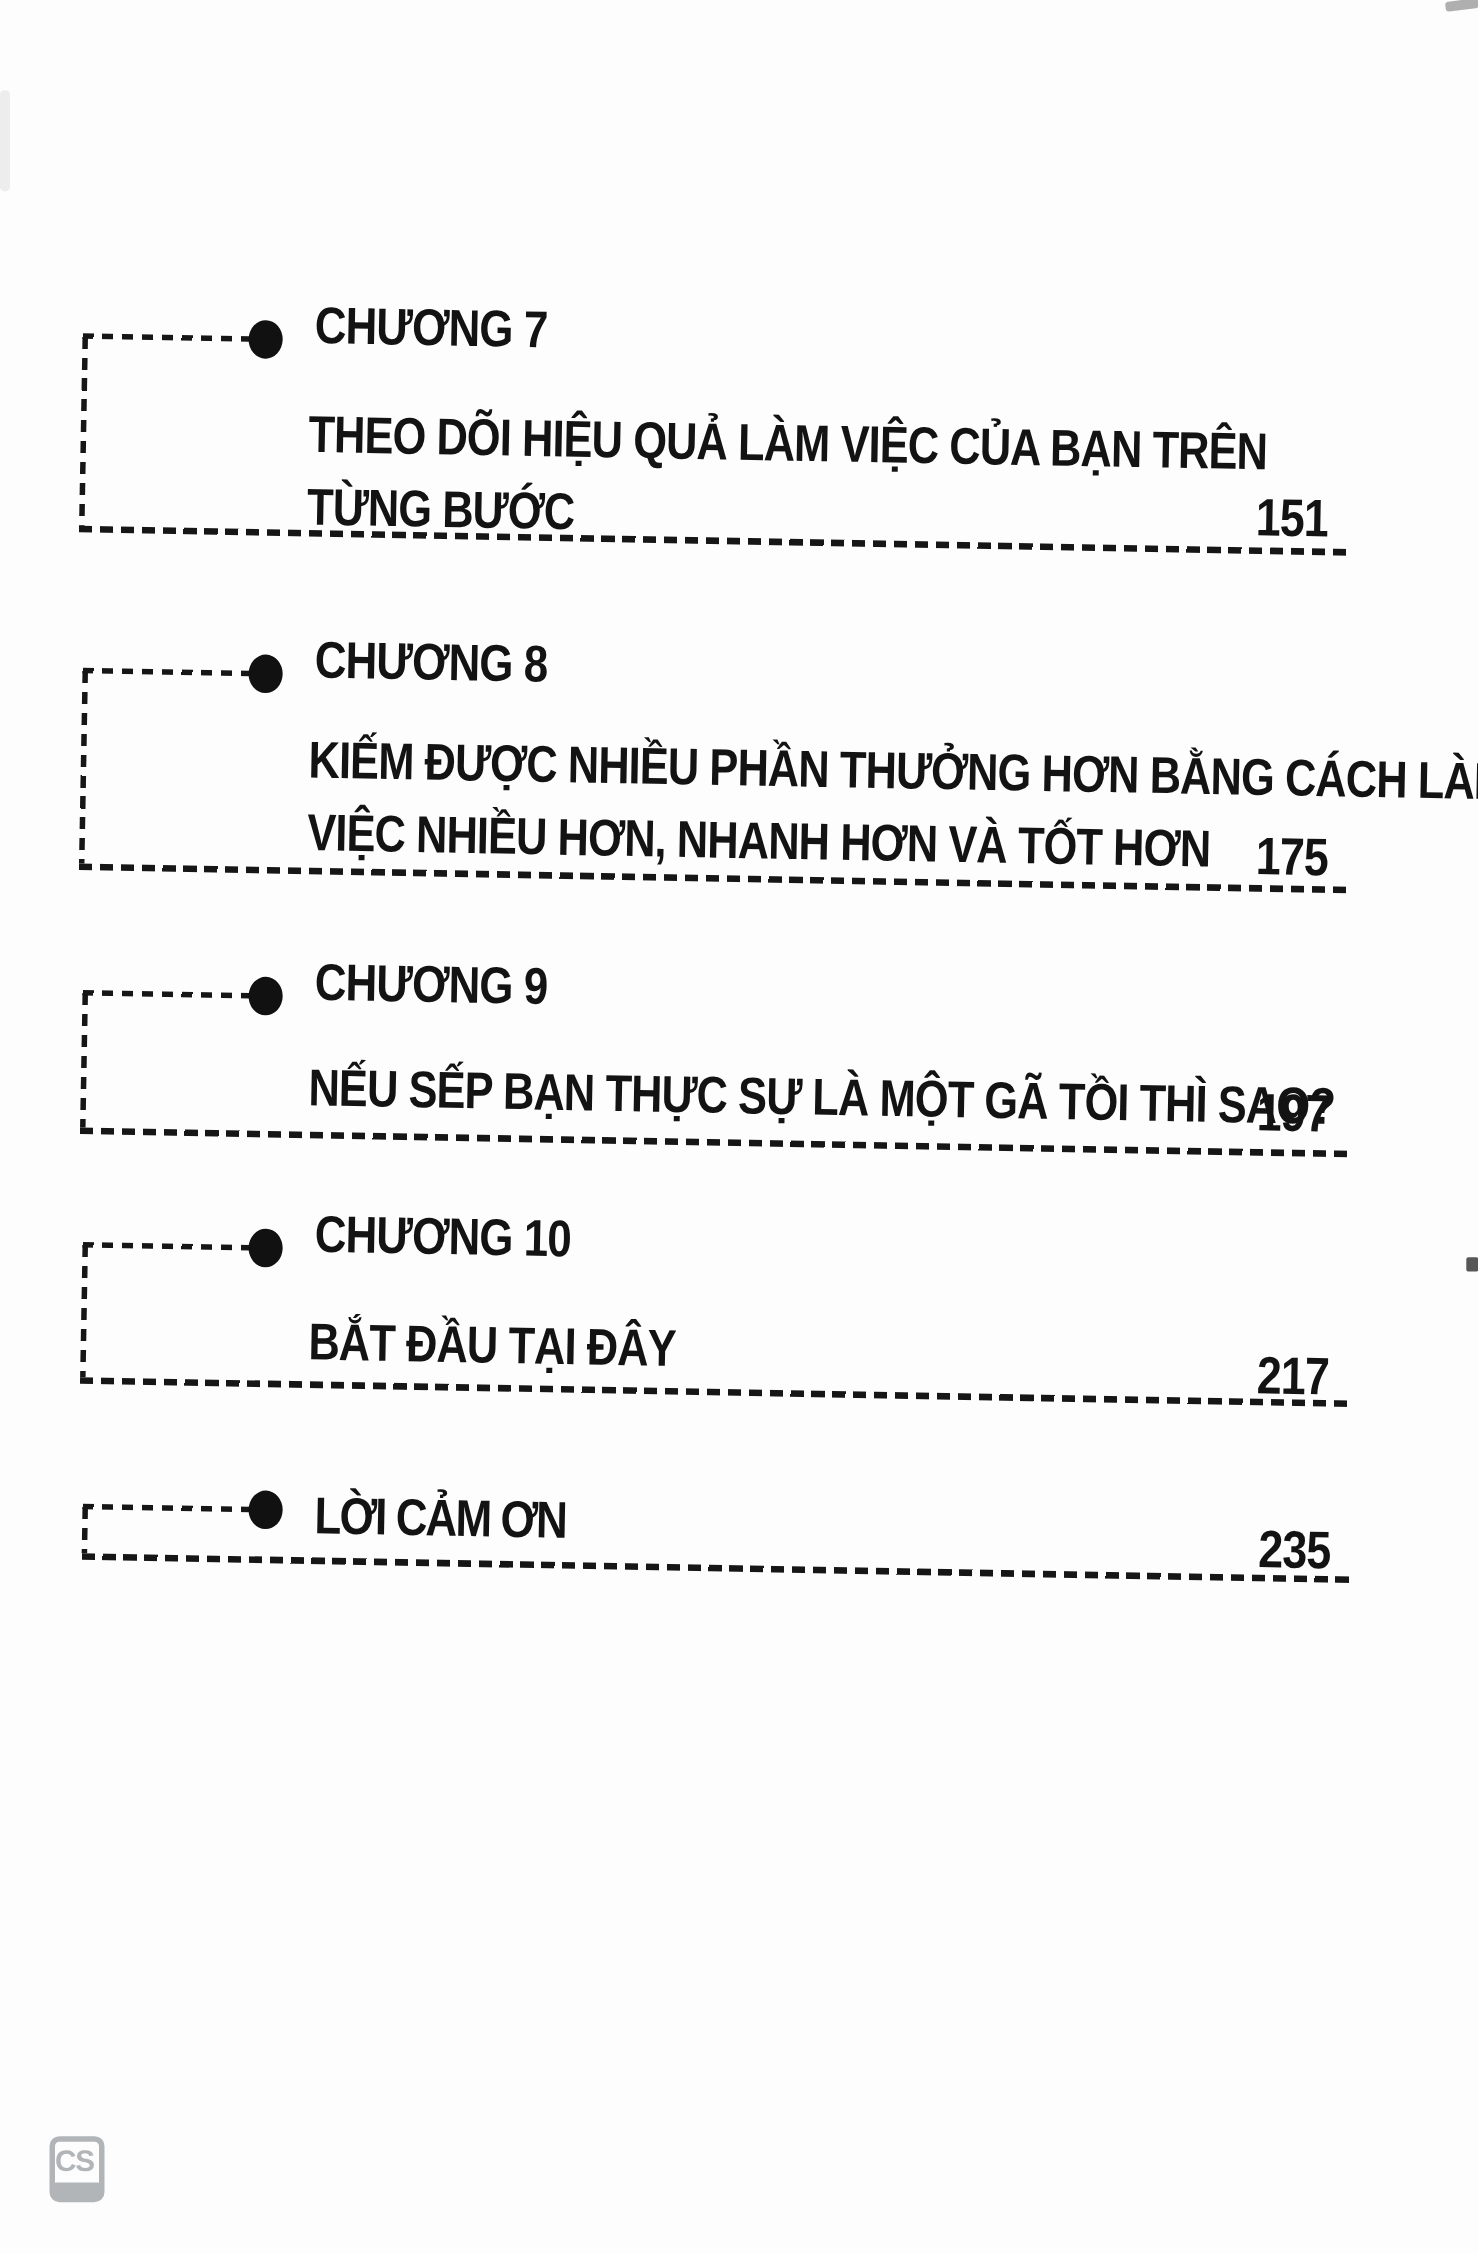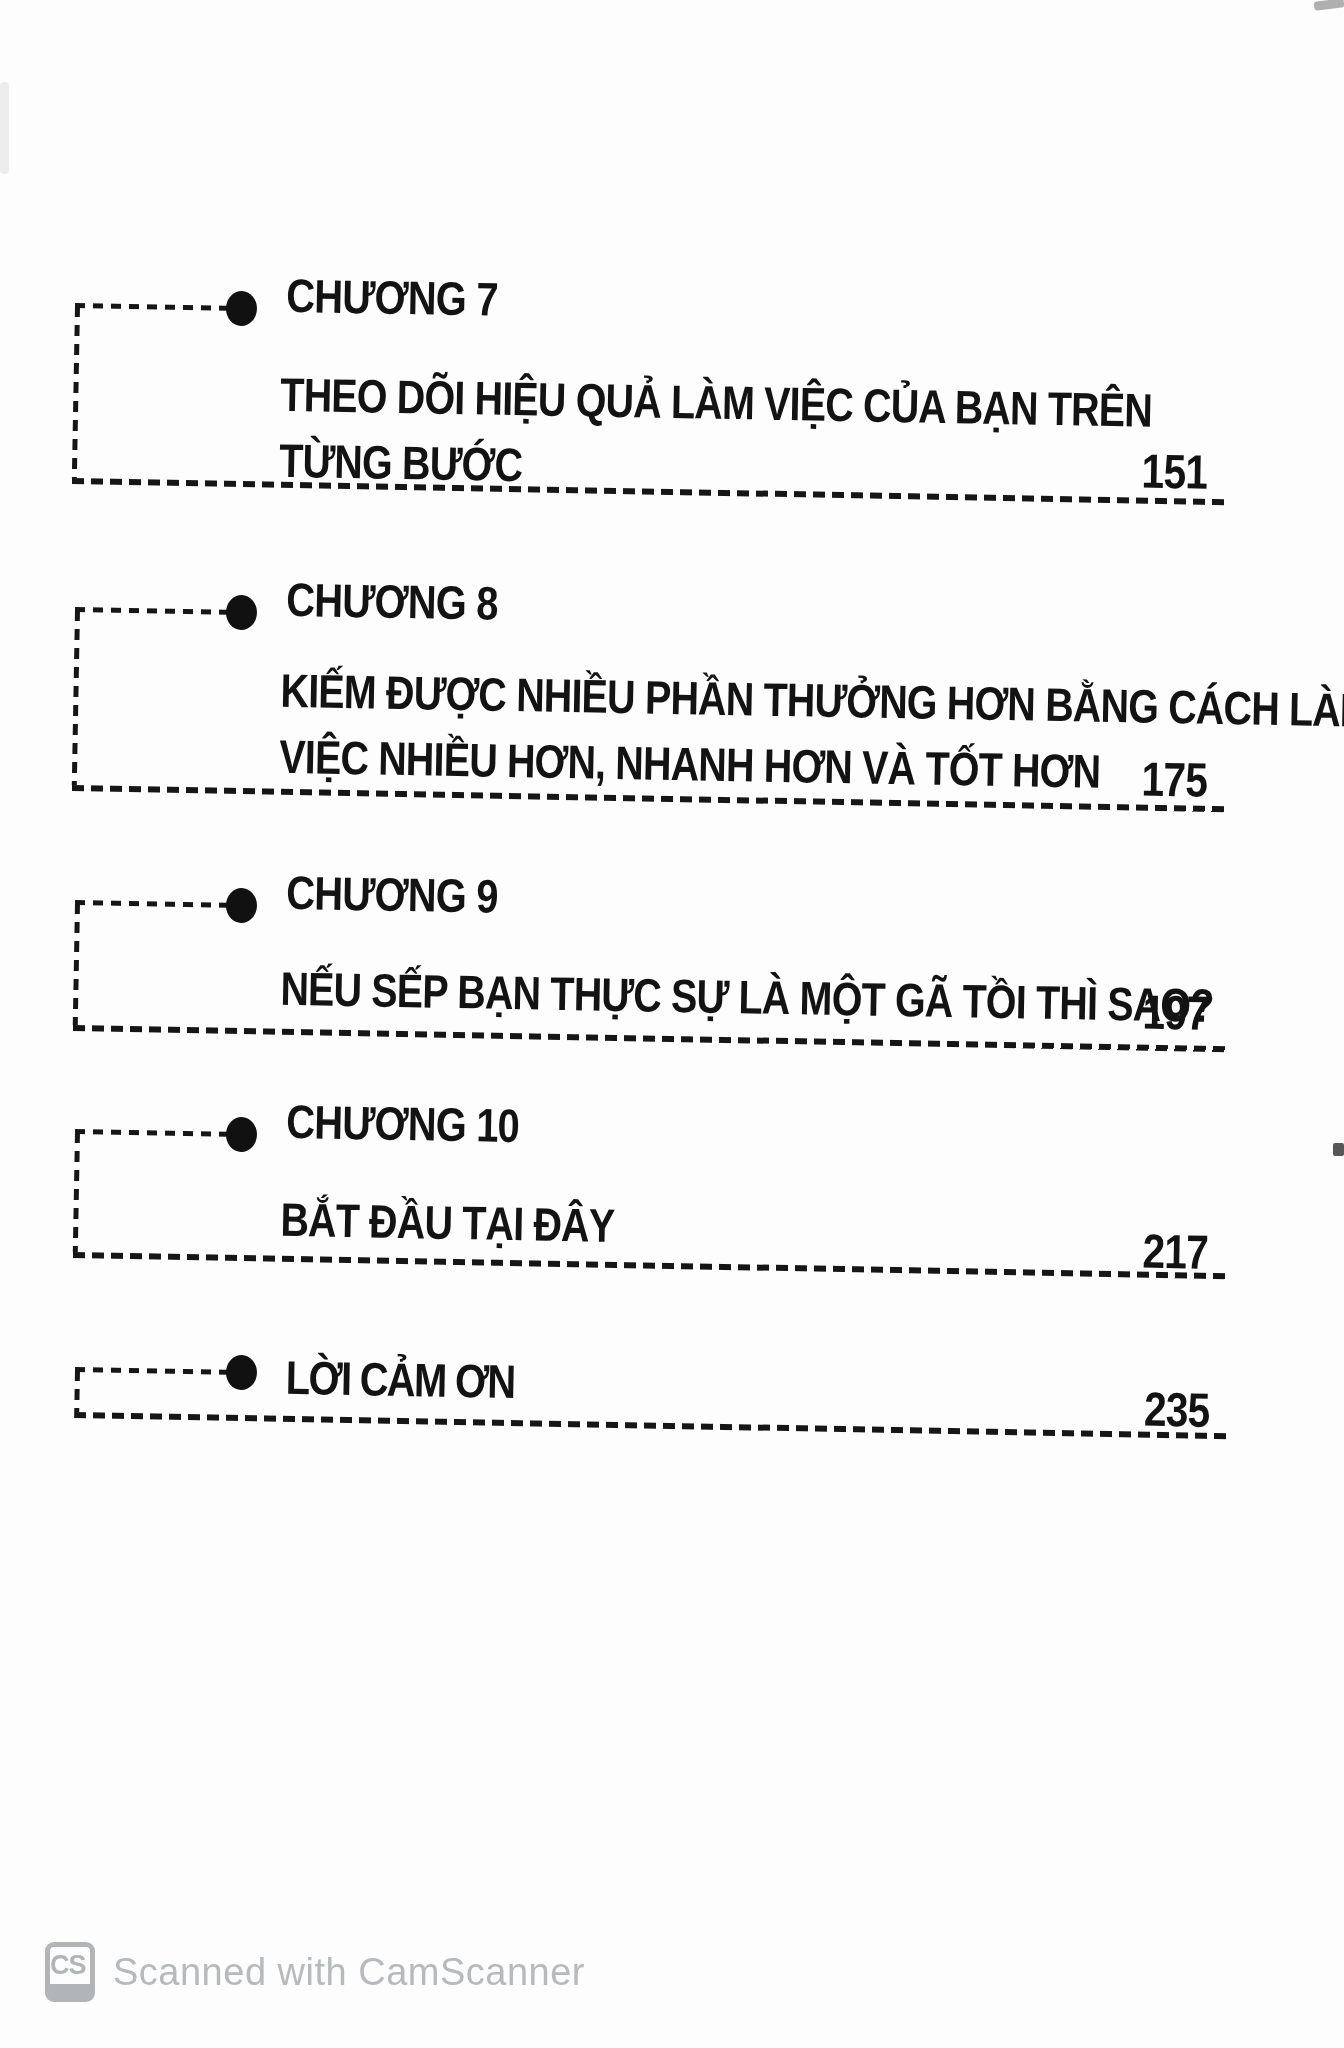--- a/index.html
+++ b/index.html
@@ -165,16 +165,15 @@
     <div class="page-num" style="top:-8px;">235</div>
     <div class="br-left" style="top:0;height:42px;"></div>
     <div class="br-bottom" style="top:42px;"></div>
   </div>
 
   <div class="footer">
     <div class="cs-badge">
       <div class="cs-badge-label">CS</div>
       <div class="cs-badge-band"></div>
     </div>
-    <div class="footer-text">Scanned with CamScanner</div>
   </div>
 
 </div>
 
 </body></html>

